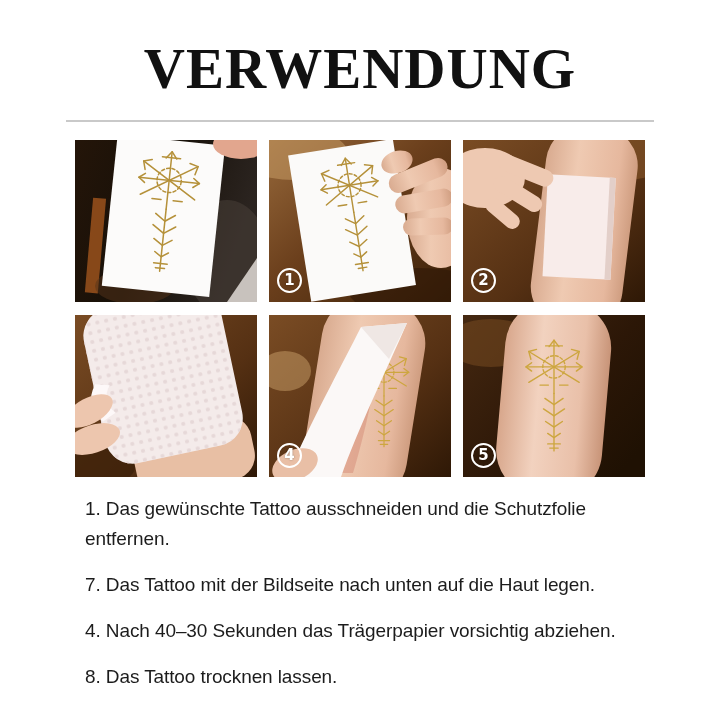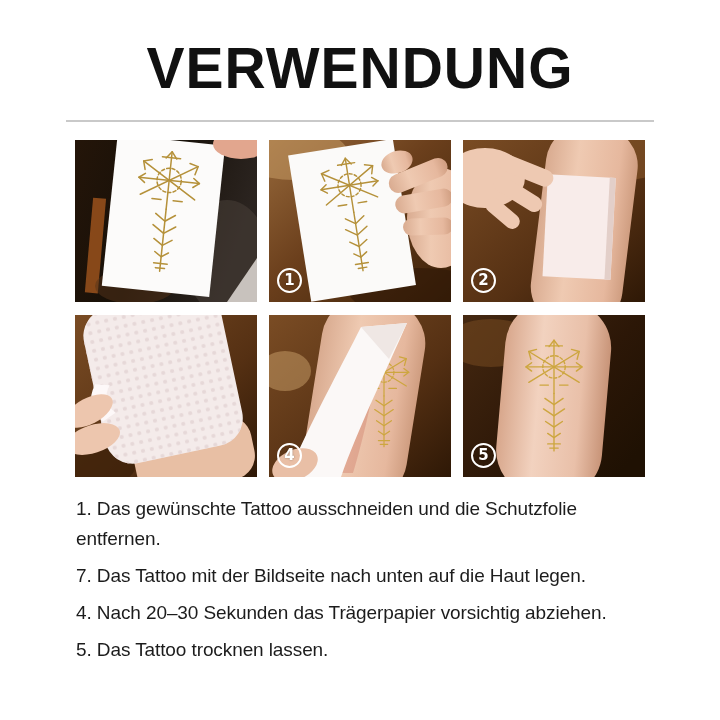--- a/index.html
+++ b/index.html
@@ -5,21 +5,21 @@
   :root{
     --gold:#b5913a; --gold-skin:#cda63f; --divider:#c9c9c9;
     --text:#1c1c1c; --title:#111111; --bg:#ffffff;
   }
   *{margin:0;padding:0;box-sizing:border-box}
   html,body{width:720px;background:var(--bg,#fff)}
   body{height:720px;overflow:hidden;font-family:"Liberation Sans",sans-serif}
 
   .page-title{
     margin-top:36px;text-align:center;color:var(--title,#111);
-    font-family:Liberation Sans, sans-serif;font-weight:700;font-size:57px;
+    font-family:Liberation Serif, serif;font-weight:700;font-size:57px;
     letter-spacing:1px;line-height:1.15;
   }
   .divider{width:588px;height:2px;background:var(--divider,#c9c9c9);margin:18px auto 0}
 
   .grid{
     width:570px;margin:18px auto 0;display:grid;
     grid-template-columns:repeat(3,182px);grid-auto-rows:162px;
     column-gap:12px;row-gap:13px;
   }
   .panel{position:relative;overflow:hidden;background:#eee}
@@ -30,21 +30,21 @@
     border:2px solid #fff;border-radius:50%;color:#fff;
     font-size:15px;font-weight:700;font-family:"DejaVu Sans",sans-serif;
     display:flex;align-items:center;justify-content:center;
     text-shadow:0 0 2px rgba(0,0,0,.35);
   }
 
   .instructions{
     width:582px;margin:17px auto 0;color:var(--text,#1c1c1c);
     font-size:19px;line-height:1.58;letter-spacing:-.1px;
   }
-  .instructions p{margin:7px}
+  .instructions p{margin:16px}
 
   .goldSheet{color:var(--gold,#b5913a)}
   .goldSkin{color:var(--gold-skin,#cda63f)}
   .defs{position:absolute;width:0;height:0;overflow:hidden}
 </style>
 </head>
 <body>
 
 <svg class="defs" aria-hidden="true">
   <defs>
@@ -210,17 +210,17 @@
         <use href="#sigil" x="56" y="14" width="70" height="136" class="goldSkin"></use>
       </svg>
       <span class="badge">5</span>
     </figure>
 
   </div>
 
   <div class="instructions">
     <p>1. Das gewünschte Tattoo ausschneiden und die Schutzfolie entfernen.</p>
     <p>7. Das Tattoo mit der Bildseite nach unten auf die Haut legen.</p>
-    <p>4. Nach 20–30 Sekunden das Trägerpapier vorsichtig abziehen.</p>
-    <p>5. Das Tattoo trocknen lassen.</p>
+    <p>4. Nach 40–30 Sekunden das Trägerpapier vorsichtig abziehen.</p>
+    <p>8. Das Tattoo trocknen lassen.</p>
   </div>
 
 </div>
 
 </body></html>

